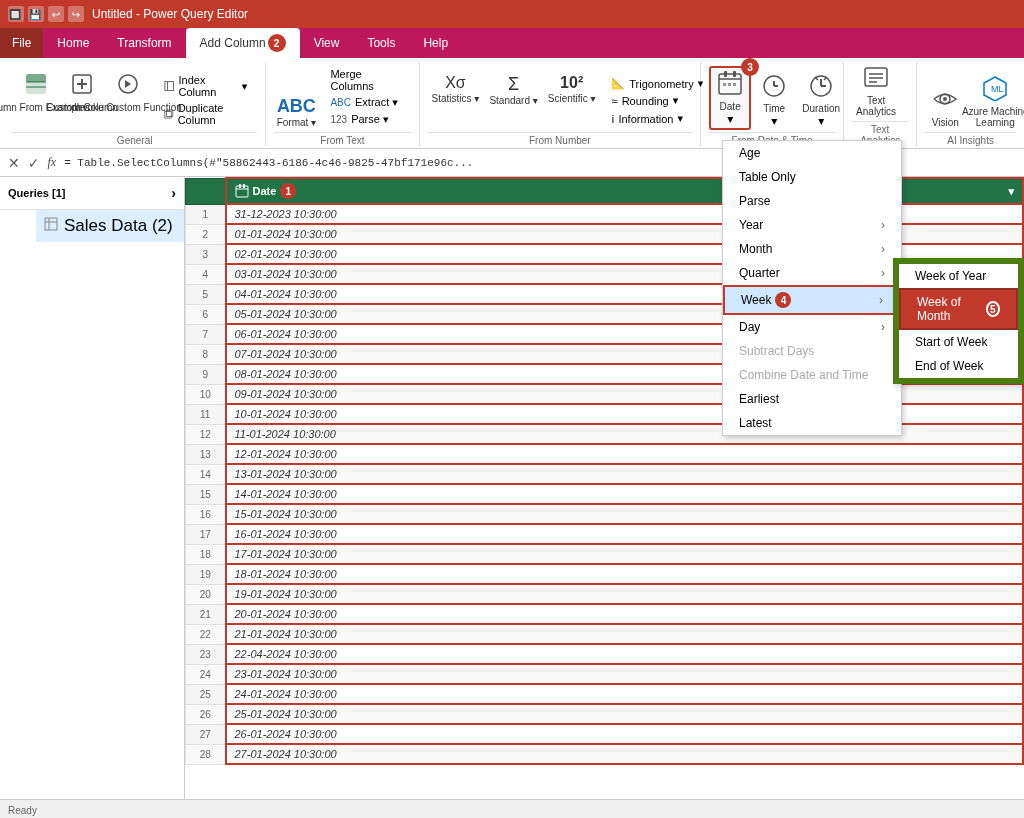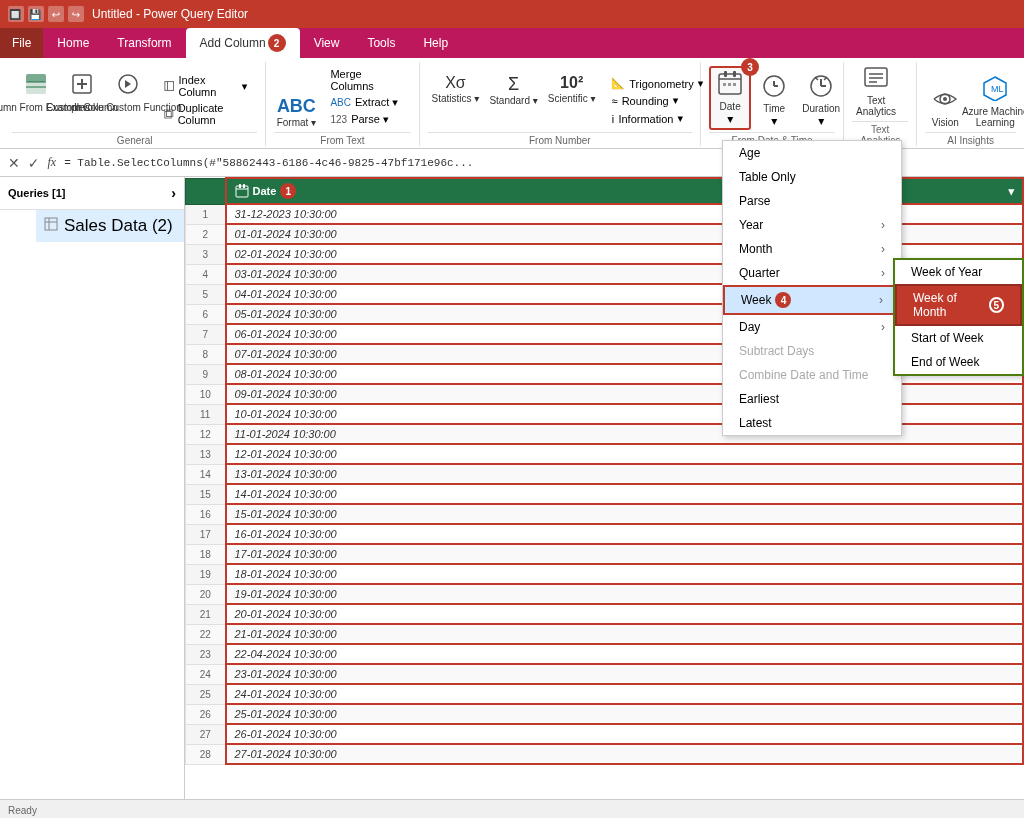--- a/index.html
+++ b/index.html
@@ -265,21 +265,21 @@
     }
     .dropdown-item.disabled { color: #aaa; cursor: default; }
     .dropdown-item .arrow { color: #666; }
 
     
     .submenu-container {
       position: fixed;
       top: 258px;
       left: 893px;
       background: white;
-      border: 2px solid #4d7c0f;
+      border: 6px solid #4d7c0f;
       box-shadow: 2px 2px 6px rgba(0,0,0,0.2);
       min-width: 130px;
       z-index: 101;
     }
     .submenu-item {
       padding: 5px 16px;
       font-size: 12px;
       cursor: pointer;
     }
     .submenu-item.highlighted {

